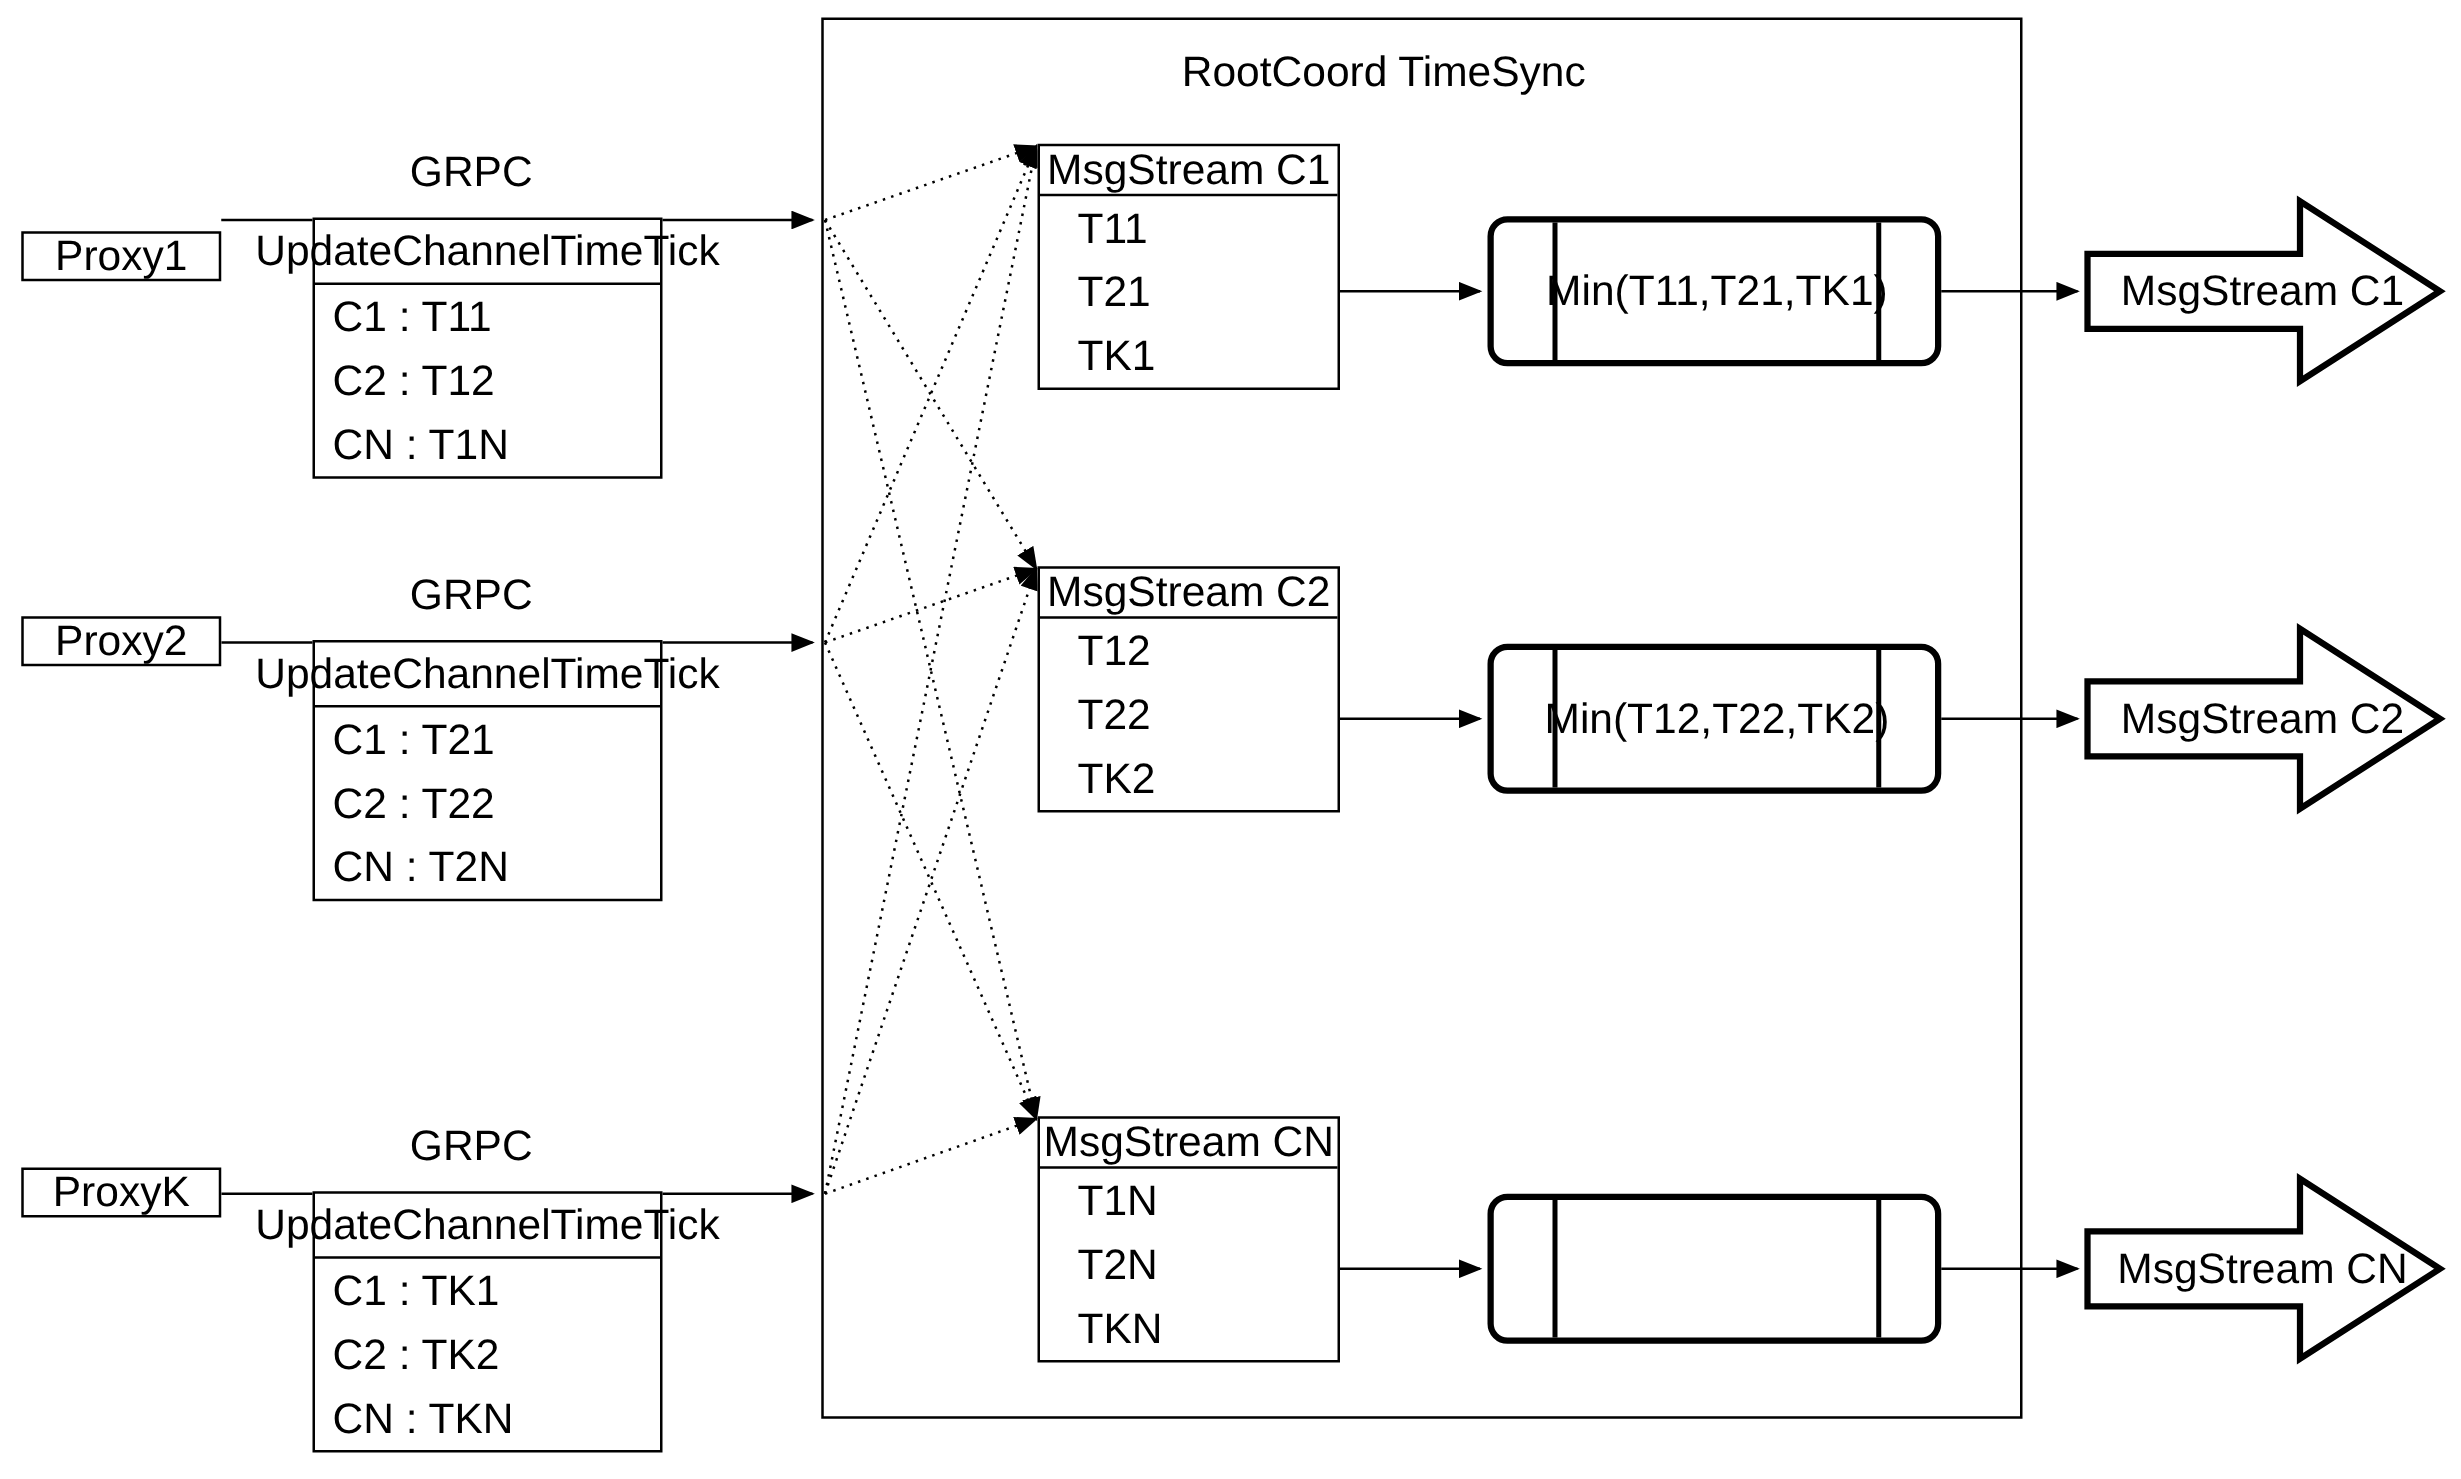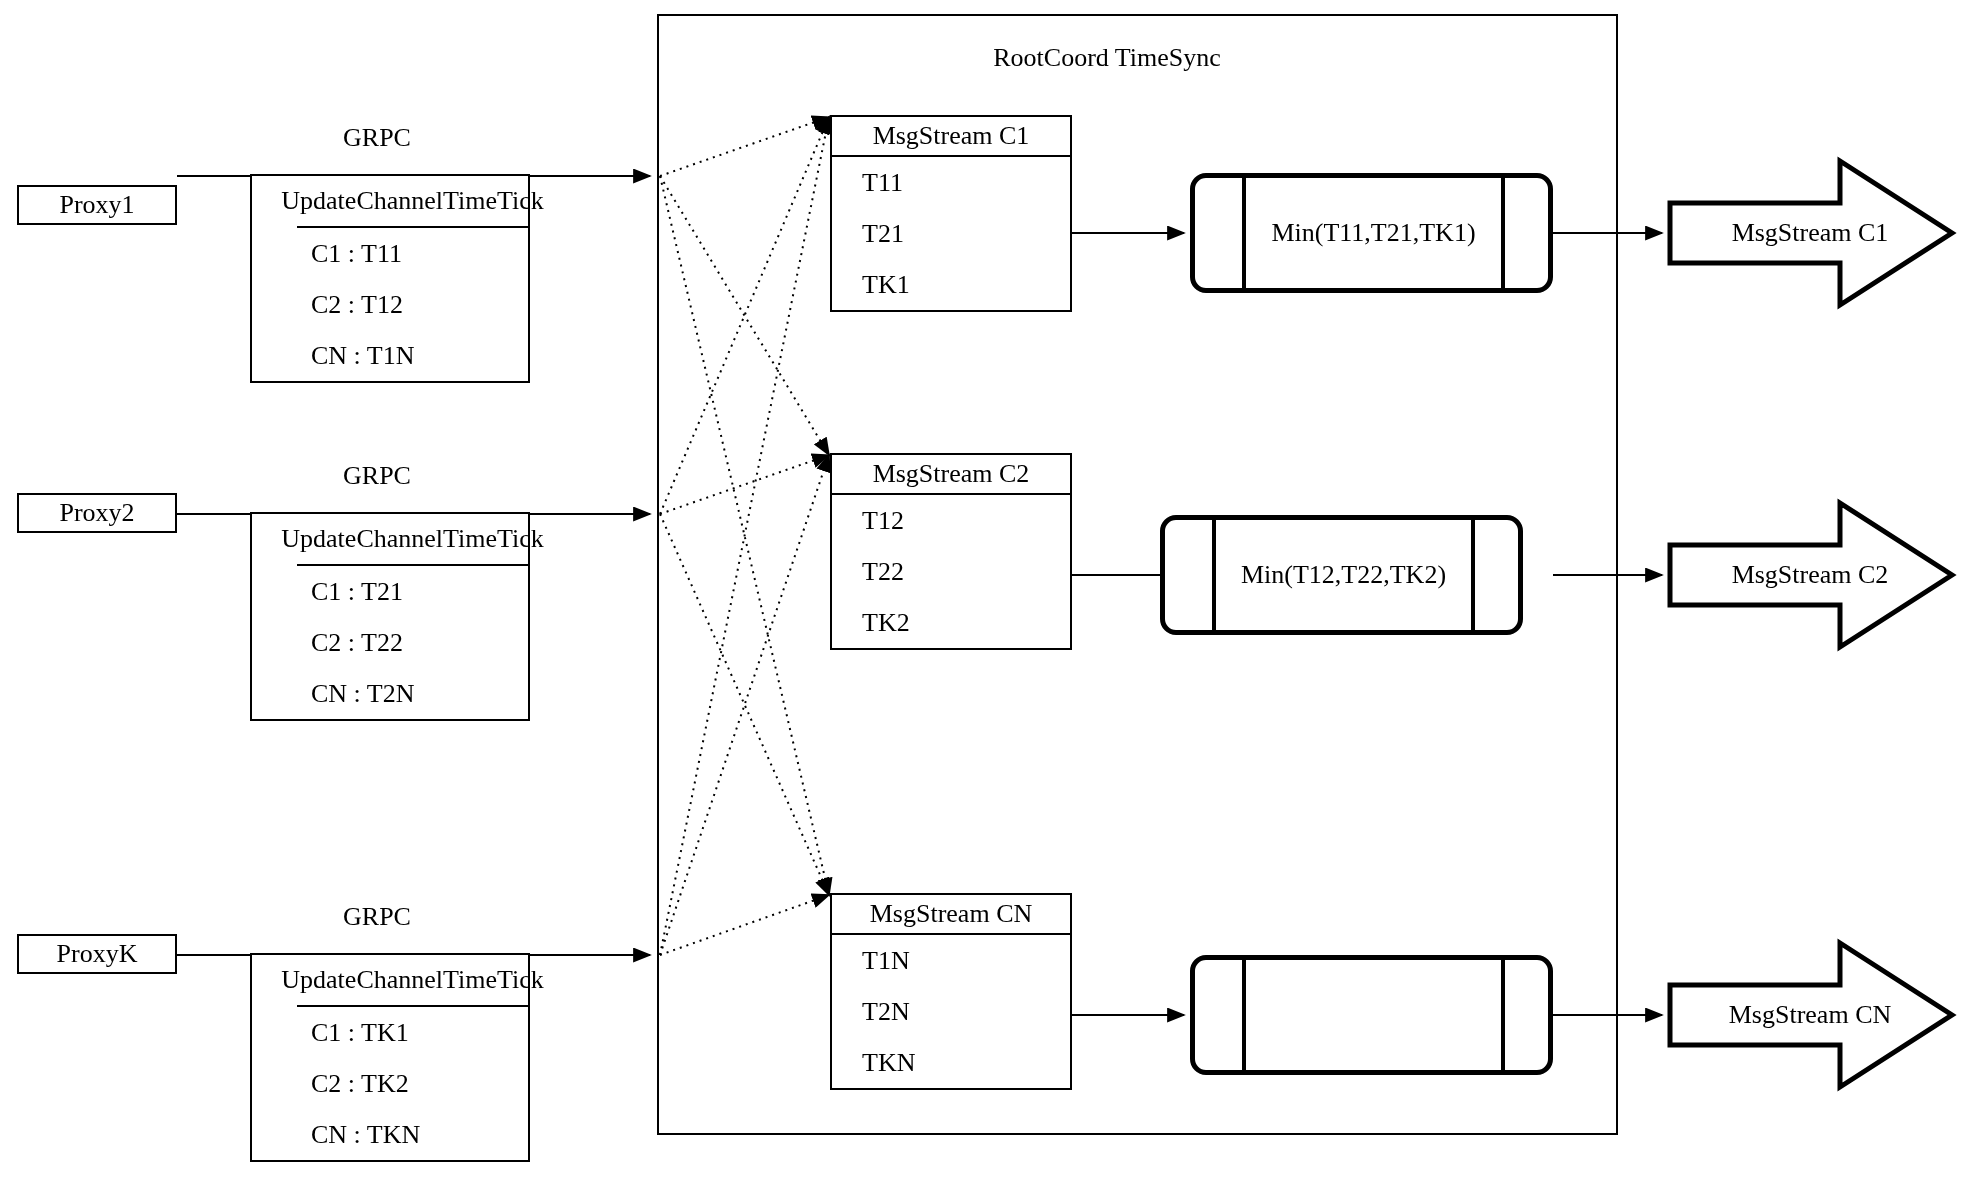--- a/index.html
+++ b/index.html
@@ -1,27 +1,27 @@
 <!DOCTYPE html>
 <html><head>
 <meta charset="utf-8">
 <style>
   html,body{margin:0;padding:0;background:#fff;}
   #canvas{position:relative;width:1969px;height:1183px;background:#ffffff;
           font-family:"Liberation Sans", sans-serif;color:#000;overflow:hidden;}
   .abs{position:absolute;box-sizing:border-box;}
-  .txt{font-size:26px;line-height:1;white-space:nowrap;font-family:Liberation Serif, serif;}
+  .txt{font-size:34px;line-height:1;white-space:nowrap;}
   .ctr{display:flex;align-items:center;justify-content:center;text-align:center;}
   .box{border:2px solid #000;background:#fff;}
   
   .proxy{width:160px;height:40px;}
   
   .grpc{width:260px;height:36px;}
   
-  .utable{width:280px;background:#fff;border:2px solid #000;padding-left:45px;}
+  .utable{width:280px;background:#fff;border:2px solid #000;}
   .utable .hd{height:50px;border-bottom:2px solid #000;display:flex;align-items:center;justify-content:center;}
   .utable .rw{height:51px;display:flex;align-items:center;padding-left:14px;}
   
   .mtable{width:242px;background:#fff;border:2px solid #000;}
   .mtable .hd{height:38px;border-bottom:2px solid #000;display:flex;align-items:center;justify-content:center;}
   .mtable .rw{height:51px;display:flex;align-items:center;padding-left:30px;}
   
   .minbox{width:363px;height:120px;border:5px solid #000;border-radius:16px;background:#fff;}
   .minbar{position:absolute;top:0;bottom:0;width:4px;background:#000;}
   .minlabel{position:absolute;left:51px;width:255px;top:0;bottom:0;display:flex;align-items:center;justify-content:center;}
@@ -102,21 +102,21 @@
     <div class="rw txt">C1 :  T21</div>
     <div class="rw txt">C2 :  T22</div>
     <div class="rw txt">CN : T2N</div>
   </div>
   <div class="abs mtable" style="left:830px;top:453px;">
     <div class="hd txt">MsgStream C2</div>
     <div class="rw txt">T12</div>
     <div class="rw txt">T22</div>
     <div class="rw txt">TK2</div>
   </div>
-  <div class="abs minbox" style="left:1160px;top:515px;">
+  <div class="abs minbox" style="left:1190px;top:515px;">
     <div class="minbar" style="left:47px;"></div>
     <div class="minbar" style="left:306px;"></div>
     <div class="minlabel txt">Min(T12,T22,TK2)</div>
   </div>
   <div class="abs txt ctr outlbl" style="left:1685px;top:557px;">MsgStream C2</div>
 
   <div class="abs txt ctr grpc" style="left:247px;top:899px;">GRPC</div>
   <div class="abs box ctr txt proxy" style="left:17px;top:934px;">ProxyK</div>
   <div class="abs utable" style="left:250px;top:953px;">
     <div class="hd txt">UpdateChannelTimeTick</div>

